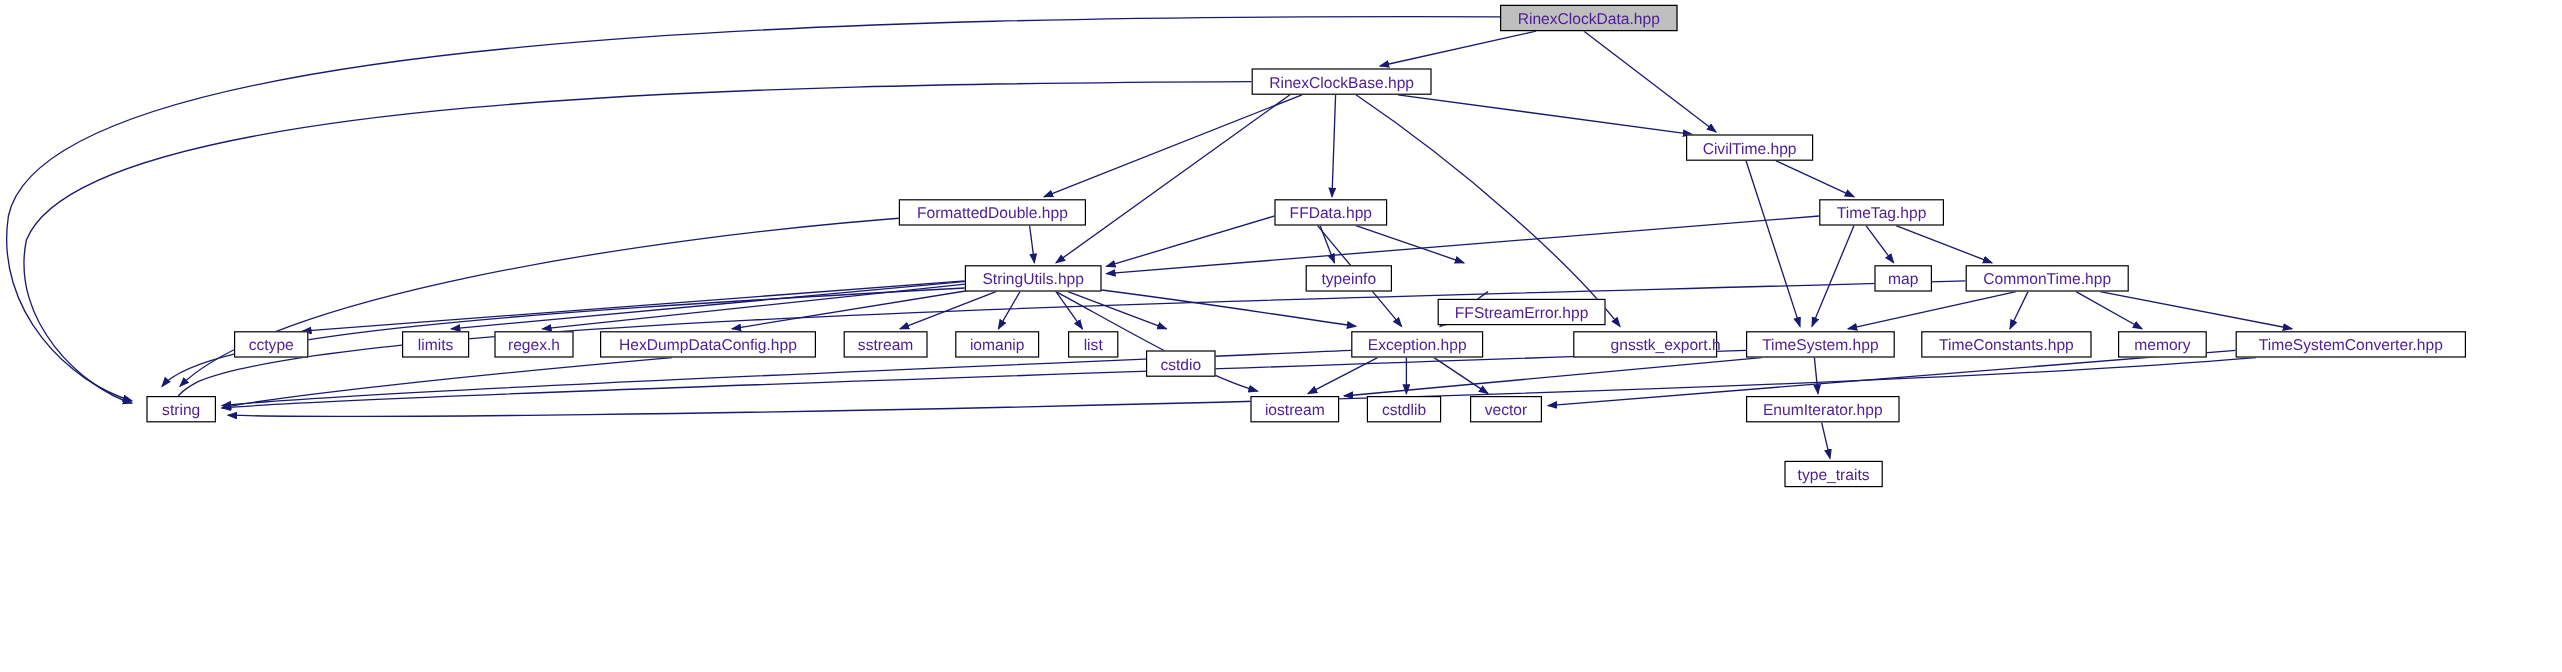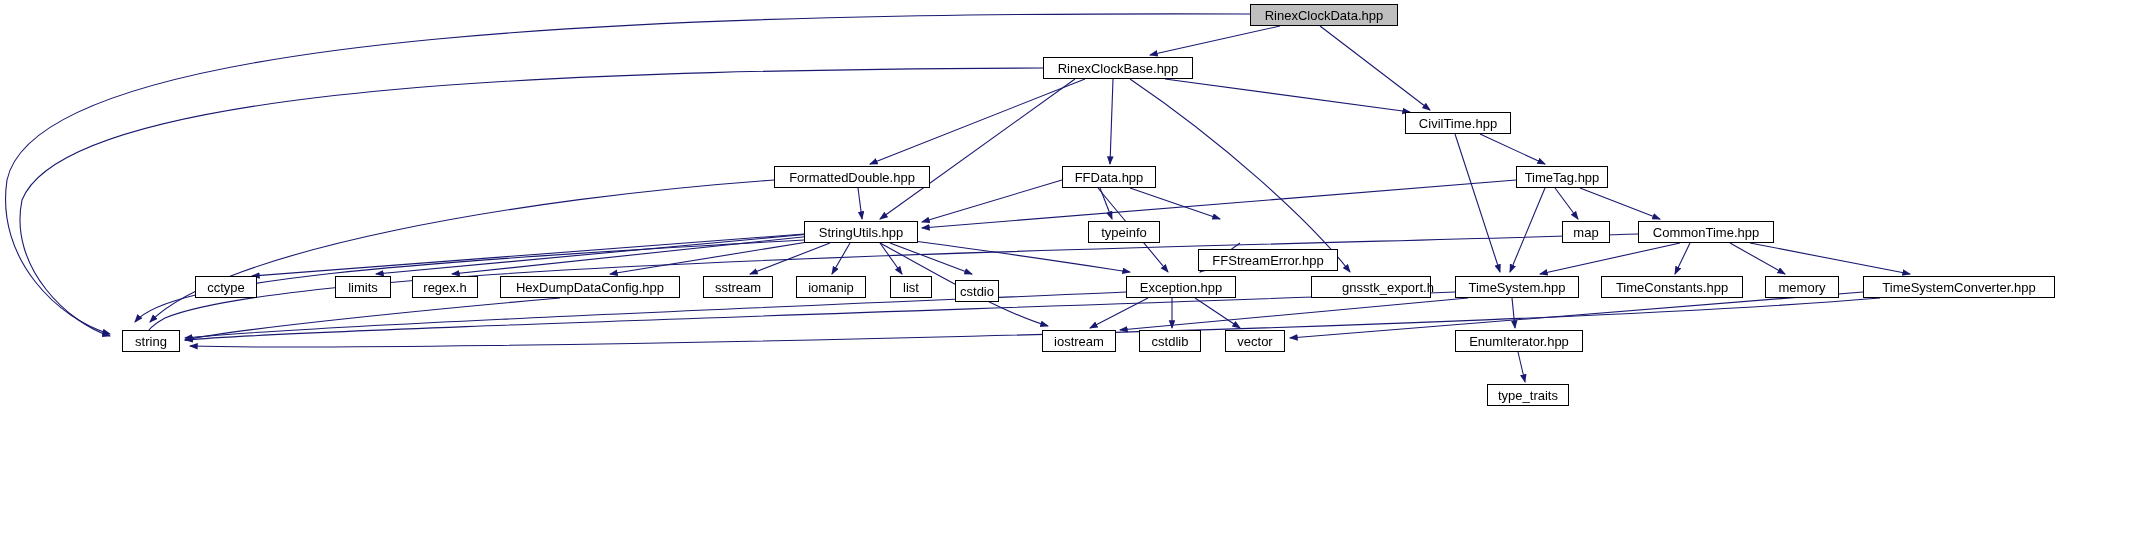--- a/index.html
+++ b/index.html
@@ -1,19 +1,19 @@
 <!DOCTYPE html>
 <html><head>
 <meta charset="utf-8">
 <style>
   html,body{margin:0;padding:0;background:#ffffff;}
   #stage{position:relative;width:2135px;height:560px;background:#ffffff;
          font-family:"Liberation Sans",sans-serif;overflow:hidden;}
   .node{position:absolute;box-sizing:border-box;border:1px solid #000000;
-        background:#ffffff;color:#000000;font-size:13px;line-height:1;
+        background:#ffffff;color:#4c1d95;font-size:13px;line-height:1;
         display:flex;align-items:center;justify-content:center;white-space:nowrap;
         height:22px;}
   .node.root{background:#bfbfbf;}
   svg.edges{position:absolute;left:0;top:0;width:2135px;height:560px;pointer-events:none;}
 </style>
 </head>
 <body>
 
 <div id="stage">
   <svg class="edges" viewBox="0 0 2135 560">
@@ -120,36 +120,36 @@
 
       <path d="M1518,352 L1525,382"></path>
 
       <path d="M560,298 C400,312 230,330 185,340"></path>
     </g>
   </svg>
 
   <div class="node root" style="left:1250px;top:4px;width:148px;">RinexClockData.hpp</div>
   <div class="node" style="left:1043px;top:57px;width:150px;">RinexClockBase.hpp</div>
   <div class="node" style="left:1405px;top:112px;width:106px;text-align:center;">CivilTime.hpp</div>
-  <div class="node" style="left:774px;top:166px;width:156px;">FormattedDouble.hpp</div>
+  <div class="node" style="left:749px;top:166px;width:156px;">FormattedDouble.hpp</div>
   <div class="node" style="left:1062px;top:166px;width:94px;">FFData.hpp</div>
-  <div class="node" style="left:1516px;top:166px;width:92px;">TimeTag.hpp</div>
+  <div class="node" style="left:1516px;top:166px;width:104px;">TimeTag.hpp</div>
   <div class="node" style="left:804px;top:221px;width:114px;">StringUtils.hpp</div>
   <div class="node" style="left:1088px;top:221px;width:72px;">typeinfo</div>
   <div class="node" style="left:1198px;top:221px;width:140px;margin-top:28px;">FFStreamError.hpp</div>
   <div class="node" style="left:1562px;top:221px;width:48px;">map</div>
   <div class="node" style="left:1638px;top:221px;width:136px;">CommonTime.hpp</div>
   <div class="node" style="left:195px;top:276px;width:62px;">cctype</div>
   <div class="node" style="left:335px;top:276px;width:56px;">limits</div>
   <div class="node" style="left:412px;top:276px;width:66px;">regex.h</div>
   <div class="node" style="left:500px;top:276px;width:180px;">HexDumpDataConfig.hpp</div>
   <div class="node" style="left:703px;top:276px;width:70px;">sstream</div>
   <div class="node" style="left:796px;top:276px;width:70px;">iomanip</div>
   <div class="node" style="left:890px;top:276px;width:42px;">list</div>
-  <div class="node" style="left:955px;top:280px;width:44px;">cstdio</div>
+  <div class="node" style="left:955px;top:292px;width:58px;">cstdio</div>
   <div class="node" style="left:1126px;top:276px;width:110px;">Exception.hpp</div>
   <div class="node" style="left:1311px;top:276px;width:120px;padding-left:34px;">gnsstk_export.h</div>
   <div class="node" style="left:1455px;top:276px;width:124px;">TimeSystem.hpp</div>
   <div class="node" style="left:1601px;top:276px;width:142px;">TimeConstants.hpp</div>
   <div class="node" style="left:1765px;top:276px;width:74px;text-align:right;">memory</div>
   <div class="node" style="left:1863px;top:276px;width:192px;">TimeSystemConverter.hpp</div>
   <div class="node" style="left:122px;top:330px;width:58px;">string</div>
   <div class="node" style="left:1042px;top:330px;width:74px;">iostream</div>
   <div class="node" style="left:1139px;top:330px;width:62px;">cstdlib</div>
   <div class="node" style="left:1225px;top:330px;width:60px;">vector</div>

